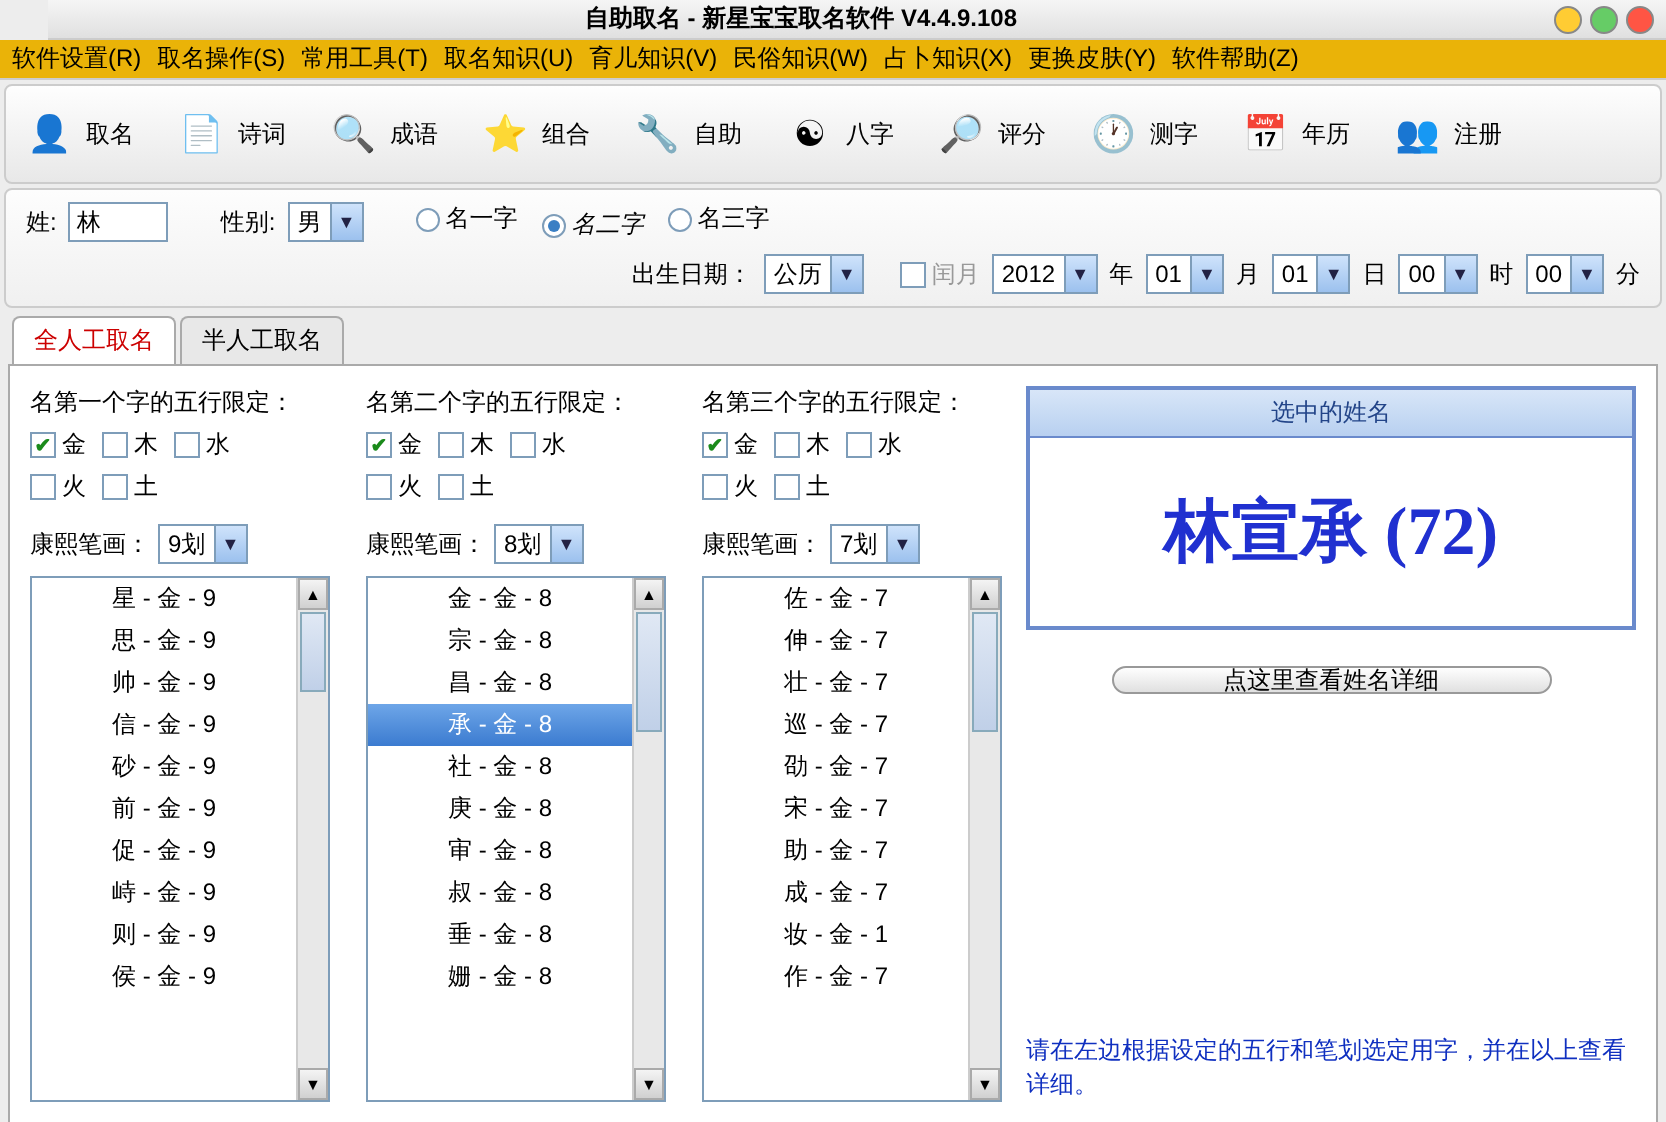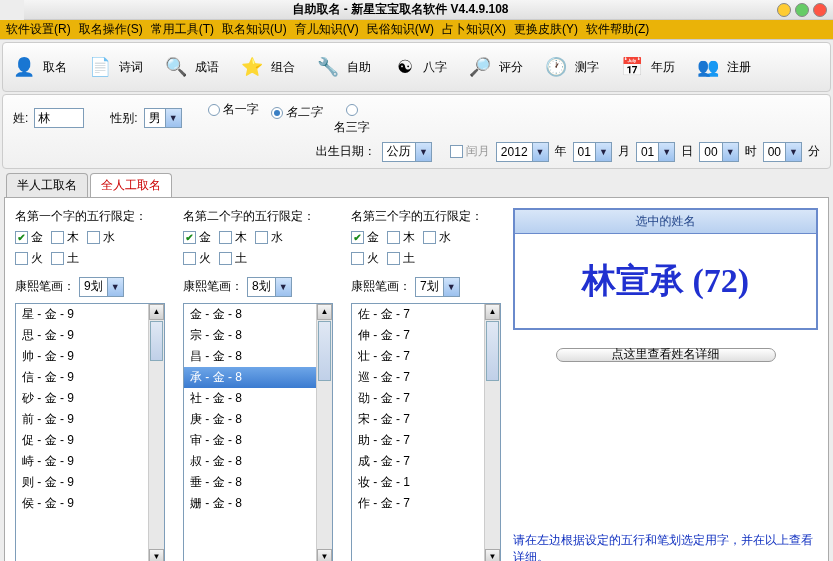--- a/index.html
+++ b/index.html
@@ -29,21 +29,21 @@
 .checkbox.checked .box::after { content: "✔"; color: #1a8a1a; font-weight: bold; }
 .tabs { display: flex; margin: 4px 0 0 6px; }
 .tab { padding: 3px 10px; border: 1px solid #aaa; border-bottom: none; background: #e8e8e8; border-radius: 4px 4px 0 0; margin-right: 2px; cursor: pointer; }
 .tab.active { background: #fff; color: #c00; }
 .panel { background: #fff; border: 1px solid #aaa; margin: 0 4px 2px 4px; padding: 10px; height: 380px; display: flex; gap: 12px; }
 .col { width: 150px; display: flex; flex-direction: column; }
 .col-title { margin-bottom: 4px; }
 .chk-row { display: flex; gap: 8px; margin-bottom: 4px; }
 .stroke-row { display: flex; align-items: center; gap: 4px; margin: 6px 0; }
 .listbox { flex: 1; border: 1px solid #7e9db9; background: #fff; overflow: hidden; display: flex; }
-.list-inner { flex: 1; overflow-y: hidden; }
+.list-inner { flex: 1; overflow-y: hidden; text-align: center; }
 .list-inner div { padding: 2px 6px; cursor: default; }
 .list-inner div.sel { background: linear-gradient(#6ea6e8,#3b7bd0); color: #fff; }
 .scrollbar { width: 16px; background: #e8e8e8; border-left: 1px solid #ccc; display: flex; flex-direction: column; }
 .scrollbtn { height: 16px; background: linear-gradient(#f4f4f4,#d0d0d0); border: 1px solid #aaa; display: flex; align-items: center; justify-content: center; font-size: 8px; }
 .thumb { background: linear-gradient(#e0e8f4,#c0d0e8); border: 1px solid #8ab; margin: 1px; height: 40px; }
 .thumb2 { height: 60px; }
 .right { flex: 1; display: flex; flex-direction: column; }
 .result-box { border: 2px solid #6a8acc; background: #fff; }
 .result-head { background: linear-gradient(#d8e6f8,#b8d0f0); text-align: center; padding: 3px; color: #224488; border-bottom: 1px solid #6a8acc; }
 .result-body { padding: 24px 10px; text-align: center; font-size: 34px; font-weight: bold; color: #2030d0; font-family: SimSun, serif; }
@@ -128,21 +128,21 @@
         <span>男</span>
         <div class="dropbtn">▼</div>
       </div>
     <span style="width:14px"></span>
     <span id="namelen"><label class="radio" style="margin-right: 12px;">
           <span class="dot"></span>
           <span>名一字</span>
         </label><label class="radio sel" style="margin-right: 12px; font-style: italic;">
           <span class="dot"></span>
           <span>名二字</span>
-        </label><label class="radio" style="margin-right: 12px; flex-direction: column;">
+        </label><label class="radio" style="margin-right: 12px;">
           <span class="dot"></span>
           <span>名三字</span>
         </label></span>
   </div>
   <div class="form-row">
     <span>出生日期：</span>
     <div class="dropdown">
         <span>公历</span>
         <div class="dropbtn">▼</div>
       </div>
@@ -172,22 +172,22 @@
     <span>时</span>
     <div class="dropdown">
         <span>00</span>
         <div class="dropbtn">▼</div>
       </div>
     <span>分</span>
   </div>
 </div>
 
 <div class="tabs" id="tabs">
+    <div class="tab active">全人工取名</div>
     <div class="tab">半人工取名</div>
-    <div class="tab active">全人工取名</div>
   </div>
 
 <div class="panel">
   <div id="cols" style="display:flex; gap:18px;">
       <div class="col">
         <div class="col-title">名第一个字的五行限定：</div>
         <div class="chk-row">
           <label class="checkbox checked">
             <span class="box"></span>
             <span>金</span>

